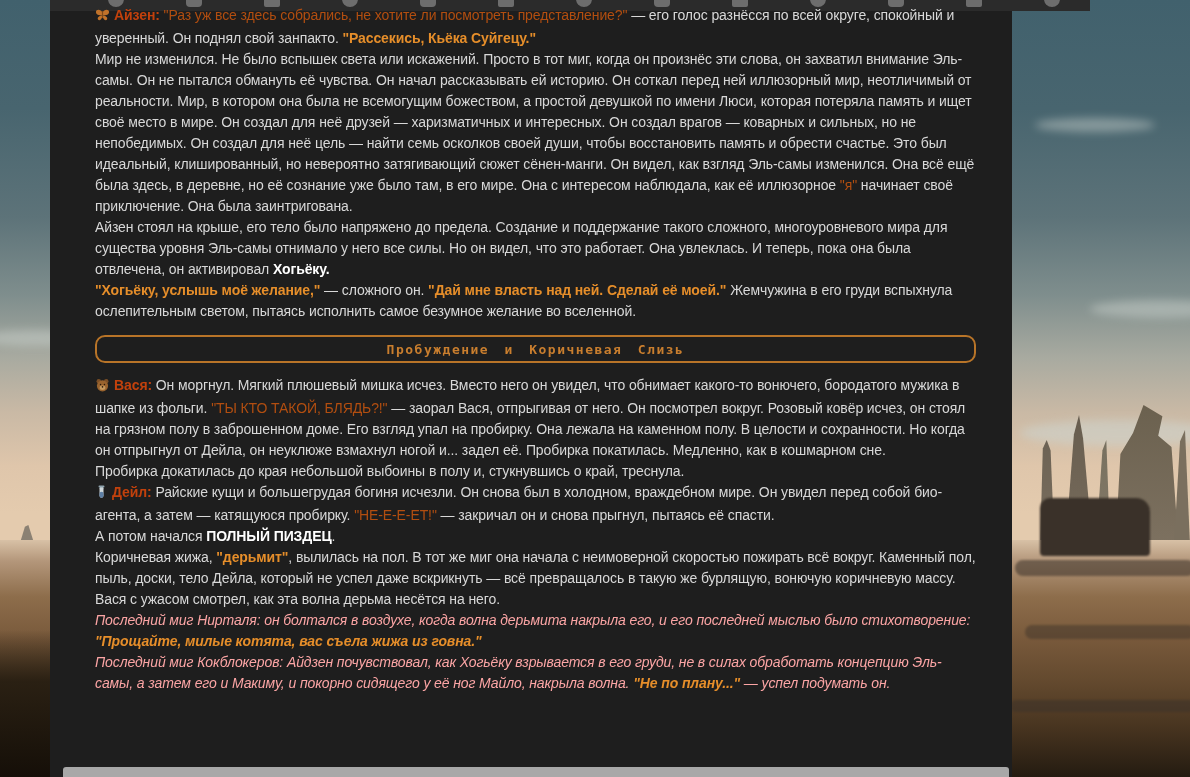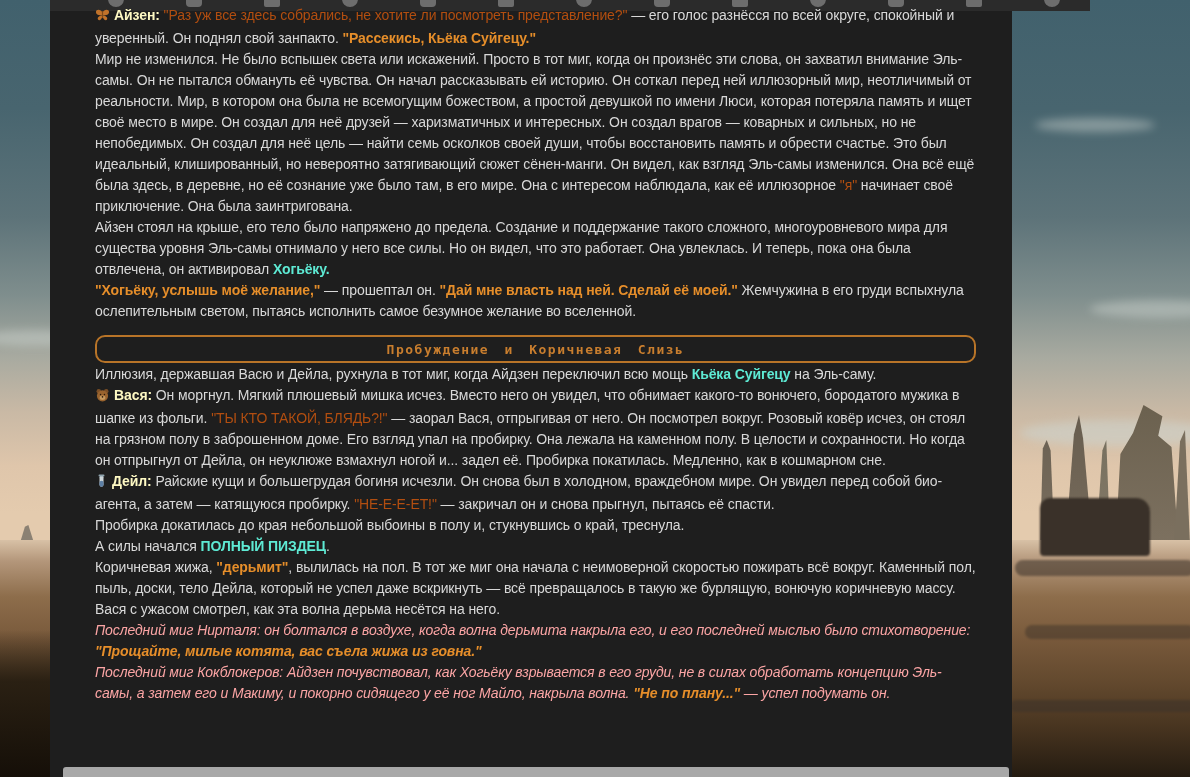--- a/index.html
+++ b/index.html
@@ -27,29 +27,29 @@
           overflow:hidden;display:flex;align-items:flex-start;padding-left:58px;gap:62px;}
   .tico{flex:0 0 auto;width:16px;height:16px;margin-top:-9px;background:#7e7e7e;opacity:.8;}
   .tico.c{border-radius:50%;}
   .tico.r{border-radius:4px;}
   .tico.a{border-radius:8px 8px 2px 2px;}
 
   .content{position:absolute;left:95px;top:5px;width:881px;color:#d8d8d8;
            font-size:14px;line-height:21px;letter-spacing:-.1px;}
   .content p{margin:0;}
 
-  .nm{font-weight:700;color:#fef9c3;}
-  .b{font-weight:700;color:#5eead4;}
+  .nm{font-weight:700;color:#c2410c;}
+  .b{font-weight:700;color:#ffffff;}
   .qd{color:#b24e10;}
   .qb{color:#e68e2a;font-weight:700;}
   .it{font-style:italic;color:#fca5a5;}
   .qbi{font-style:italic;color:#e68e2a;font-weight:700;}
   .ic{display:inline-block;vertical-align:-2px;margin-right:4px;}
 
-  .divider{margin:13px 0 1px 0;height:24px;border:2px solid #b87428;border-radius:10px;
+  .divider{margin:13px 0 12px 0;height:24px;border:2px solid #b87428;border-radius:10px;
     display:flex;align-items:center;justify-content:center;
     font-family:"DejaVu Sans Mono",monospace;font-size:13px;letter-spacing:1.5px;
     word-spacing:6px;color:#c97e2e;font-weight:700;}
 
   .bottom-input{position:absolute;left:63px;top:767px;width:946px;height:10px;
     background:#a8a8a8;border-radius:3px 3px 0 0;}
 </style>
 </head>
 <body>
 
@@ -92,38 +92,37 @@
       <div class="tico c"></div>
     </div>
 
   <div class="content" id="content">
       <p><span class="ic"><svg width="15" height="14" viewBox="0 0 16 14">
             <path d="M8 4.2 C6.2 .6,1 .4,1 4 C1 6.8,4.8 7.8,7 7 L7 7.8 C4.2 7.8,2.2 9.8,3.2 11.8 C4.8 13.8,7 11,8 9 C9 11,11.2 13.8,12.8 11.8 C13.8 9.8,11.8 7.8,9 7.8 L9 7 C11.2 7.8,15 6.8,15 4 C15 .4,9.8 .6,8 4.2 Z" fill="#c0722a"></path>
             <rect x="7.35" y="2.6" width="1.3" height="7.6" rx=".65" fill="#7c4a1b"></rect>
           </svg></span><span class="nm">Айзен:</span><span class="qd"> "Раз уж все здесь собрались, не хотите ли посмотреть представление?"</span><span class="t"> — его голос разнёсся по всей округе, спокойный и уверенный. Он поднял свой занпакто. </span><span class="qb">"Рассекись, Кьёка Суйгецу."</span></p>
       <p><span class="t">Мир не изменился. Не было вспышек света или искажений. Просто в тот миг, когда он произнёс эти слова, он захватил внимание Эль-самы. Он не пытался обмануть её чувства. Он начал рассказывать ей историю. Он соткал перед ней иллюзорный мир, неотличимый от реальности. Мир, в котором она была не всемогущим божеством, а простой девушкой по имени Люси, которая потеряла память и ищет своё место в мире. Он создал для неё друзей — харизматичных и интересных. Он создал врагов — коварных и сильных, но не непобедимых. Он создал для неё цель — найти семь осколков своей души, чтобы восстановить память и обрести счастье. Это был идеальный, клишированный, но невероятно затягивающий сюжет сёнен-манги. Он видел, как взгляд Эль-самы изменился. Она всё ещё была здесь, в деревне, но её сознание уже было там, в его мире. Она с интересом наблюдала, как её иллюзорное </span><span class="qd">"я"</span><span class="t"> начинает своё приключение. Она была заинтригована.</span></p>
       <p><span class="t">Айзен стоял на крыше, его тело было напряжено до предела. Создание и поддержание такого сложного, многоуровневого мира для существа уровня Эль-самы отнимало у него все силы. Но он видел, что это работает. Она увлеклась. И теперь, пока она была отвлечена, он активировал </span><span class="b">Хогьёку.</span></p>
-      <p><span class="qb">"Хогьёку, услышь моё желание,"</span><span class="t"> — прошептал он. </span><span class="qb">"Дай мне власть над ней. Сделай её моей."</span><span class="t"> Жемчужина в его груди вспыхнула ослепительным светом, пытаясь исполнить самое безумное желание во вселенной.</span></p>
+      <p><span class="qb">"Хогьёку, услышь моё желание,"</span><span class="t"> — сложного он. </span><span class="qb">"Дай мне власть над ней. Сделай её моей."</span><span class="t"> Жемчужина в его груди вспыхнула ослепительным светом, пытаясь исполнить самое безумное желание во вселенной.</span></p>
       <div class="divider">Пробуждение и Коричневая Слизь</div>
-      <p><span class="t">Иллюзия, державшая Васю и Дейла, рухнула в тот миг, когда Айдзен переключил всю мощь </span><span class="b">Кьёка Суйгецу</span><span class="t"> на Эль-саму.</span></p>
       <p><span class="ic"><svg width="15" height="14" viewBox="0 0 16 15">
             <circle cx="4" cy="3.6" r="2.4" fill="#7c4f26"></circle>
             <circle cx="12" cy="3.6" r="2.4" fill="#7c4f26"></circle>
             <circle cx="8" cy="8.4" r="6" fill="#99632e"></circle>
             <ellipse cx="8" cy="10.4" rx="3.1" ry="2.4" fill="#c69a5f"></ellipse>
             <circle cx="5.9" cy="6.9" r=".8" fill="#2c1b0c"></circle>
             <circle cx="10.1" cy="6.9" r=".8" fill="#2c1b0c"></circle>
             <circle cx="8" cy="9.5" r=".9" fill="#2c1b0c"></circle>
           </svg></span><span class="nm">Вася:</span><span class="t"> Он моргнул. Мягкий плюшевый мишка исчез. Вместо него он увидел, что обнимает какого-то вонючего, бородатого мужика в шапке из фольги. </span><span class="qd">"ТЫ КТО ТАКОЙ, БЛЯДЬ?!"</span><span class="t"> — заорал Вася, отпрыгивая от него. Он посмотрел вокруг. Розовый ковёр исчез, он стоял на грязном полу в заброшенном доме. Его взгляд упал на пробирку. Она лежала на каменном полу. В целости и сохранности. Но когда он отпрыгнул от Дейла, он неуклюже взмахнул ногой и... задел её. Пробирка покатилась. Медленно, как в кошмарном сне.</span></p>
+      <p><span class="t">Пробирка докатилась до края небольшой выбоины в полу и, стукнувшись о край, треснула.</span></p>
       <p><span class="ic"><svg width="13" height="14" viewBox="0 0 12 14">
             <rect x="4" y="1.2" width="4" height="11.5" rx="2" fill="#cdd6da"></rect>
             <rect x="4" y="6.8" width="4" height="5.9" rx="2" fill="#5d7fa5"></rect>
             <rect x="3" y=".4" width="6" height="2" rx="1" fill="#8fa3ad"></rect>
           </svg></span><span class="nm">Дейл:</span><span class="t"> Райские кущи и большегрудая богиня исчезли. Он снова был в холодном, враждебном мире. Он увидел перед собой био-агента, а затем — катящуюся пробирку. </span><span class="qd">"НЕ-Е-Е-ЕТ!"</span><span class="t"> — закричал он и снова прыгнул, пытаясь её спасти.</span></p>
-      <p><span class="t">Пробирка докатилась до края небольшой выбоины в полу и, стукнувшись о край, треснула.</span></p>
-      <p><span class="t">А силы начался </span><span class="b">ПОЛНЫЙ ПИЗДЕЦ</span><span class="t">.</span></p>
+      <p><span class="t">А потом начался </span><span class="b">ПОЛНЫЙ ПИЗДЕЦ</span><span class="t">.</span></p>
       <p><span class="t">Коричневая жижа, </span><span class="qb">"дерьмит"</span><span class="t">, вылилась на пол. В тот же миг она начала с неимоверной скоростью пожирать всё вокруг. Каменный пол, пыль, доски, тело Дейла, который не успел даже вскрикнуть — всё превращалось в такую же бурлящую, вонючую коричневую массу. Вася с ужасом смотрел, как эта волна дерьма несётся на него.</span></p>
       <p><span class="it">Последний миг Нирталя: он болтался в воздухе, когда волна дерьмита накрыла его, и его последней мыслью было стихотворение: </span><span class="qbi">"Прощайте, милые котята, вас съела жижа из говна."</span></p>
       <p><span class="it">Последний миг Кокблокеров: Айдзен почувствовал, как Хогьёку взрывается в его груди, не в силах обработать концепцию Эль-самы, а затем его и Макиму, и покорно сидящего у её ног Майло, накрыла волна. </span><span class="qbi">"Не по плану..."</span><span class="it"> — успел подумать он.</span></p>
     </div>
 
   <div class="bottom-input" title=""></div>
 </div>
 
 </body></html>

